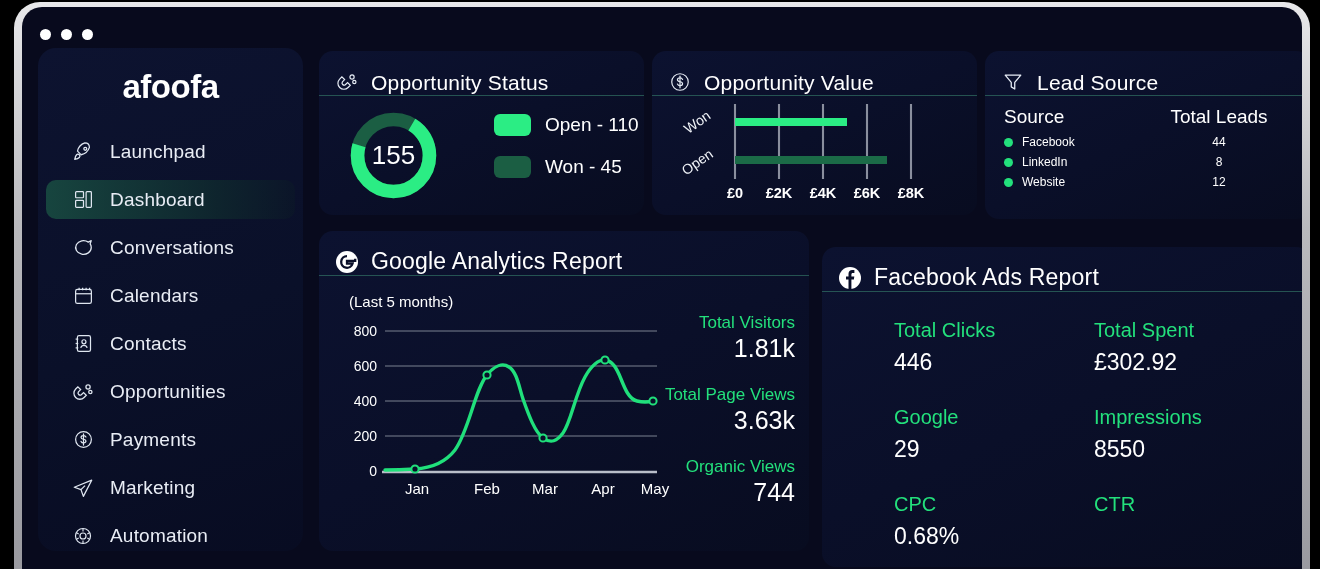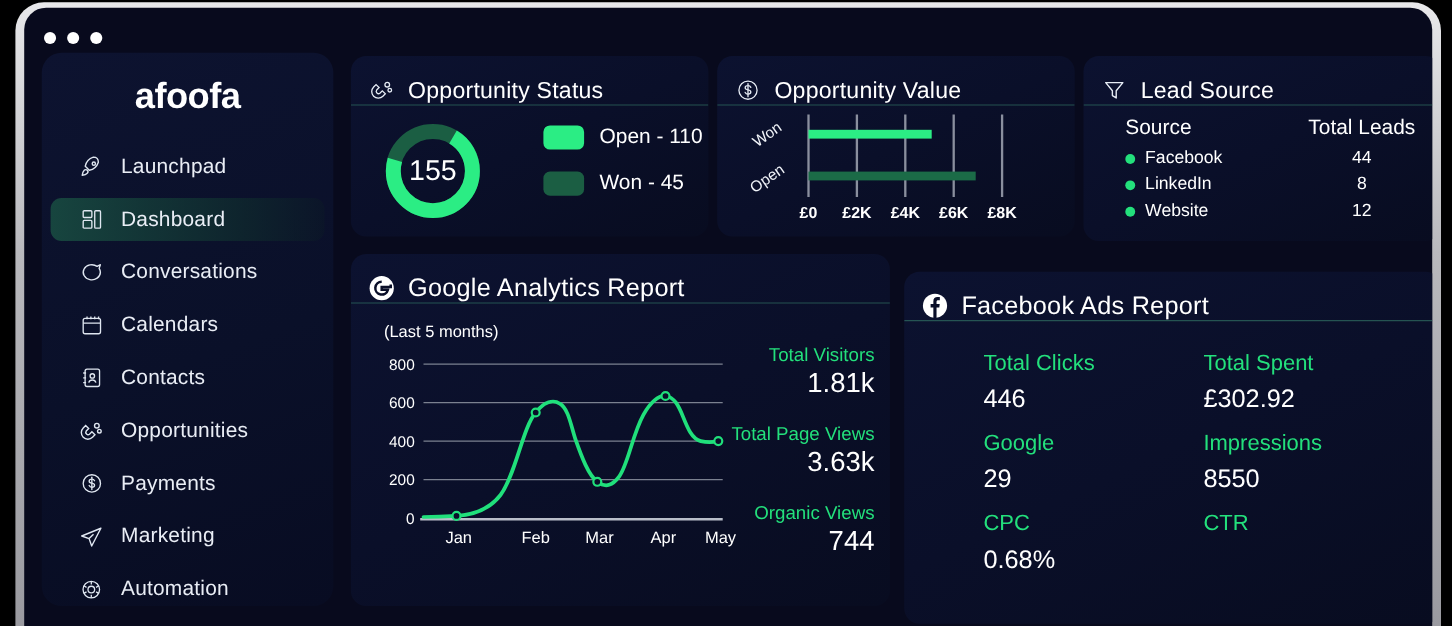--- a/index.html
+++ b/index.html
@@ -128,23 +128,23 @@
   .legend { position: absolute; left: 155px; top: 18px; }
   .legrow { display: flex; align-items: flex-end; margin-bottom: 20px; padding-left: 20px; }
   .swatch { width: 37px; height: 22px; border-radius: 6px; margin-right: 14px; }
   .legtext { color: #ffffff; font-size: 19px; white-space: nowrap; }
 
   
   #card-value { left: 630px; top: 44px; width: 325px; height: 164px; }
 
   
   #card-lead { left: 963px; top: 44px; width: 325px; height: 168px; }
-  .lead-table { padding: 10px 0 0 38px; }
+  .lead-table { padding: 10px 0 0 19px; }
   .lead-head { display: flex; color: #ffffff; font-size: 19px; margin-bottom: 7px; }
-  .lead-row  { display: flex; align-items: flex-end; color: #ffffff; font-size: 16px; margin-bottom: 6px; }
+  .lead-row  { display: flex; align-items: flex-end; color: #ffffff; font-size: 12px; margin-bottom: 6px; }
   .col-src { width: 160px; }
   .col-tot { width: 110px; text-align: center; }
   .lead-row .col-src { display: flex; align-items: center; }
   .bullet {
     width: 9px; height: 9px; border-radius: 50%;
     background: #23e07c; margin-right: 9px; flex: 0 0 9px;
   }
 
   
   #card-ga { left: 297px; top: 224px; width: 490px; height: 320px; }
@@ -159,21 +159,21 @@
   .ga-metrics .m-label { color: #23e07c; font-size: 17px; margin-bottom: 1px; }
   .ga-metrics .m-value { color: #ffffff; font-size: 25px; margin-bottom: 22px; }
 
   
   #card-fb { left: 800px; top: 240px; width: 488px; height: 320px; }
   .fb-grid {
     position: absolute; left: 72px; top: 72px;
     width: 400px;
     display: grid;
     grid-template-columns: 1fr 1fr;
-    row-gap: 16px;
+    row-gap: 30px;
   }
   .fb-label { color: #23e07c; font-size: 20px; margin-bottom: 7px; }
   .fb-value { color: #ffffff; font-size: 23px; }
 
   svg { overflow: visible; }
 </style>
 </head>
 <body>
 
 <div id="frame">

